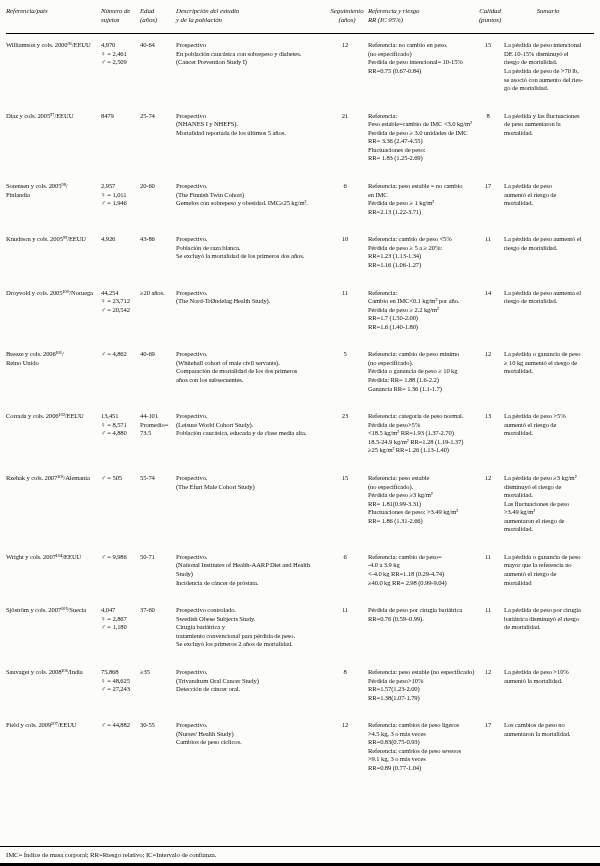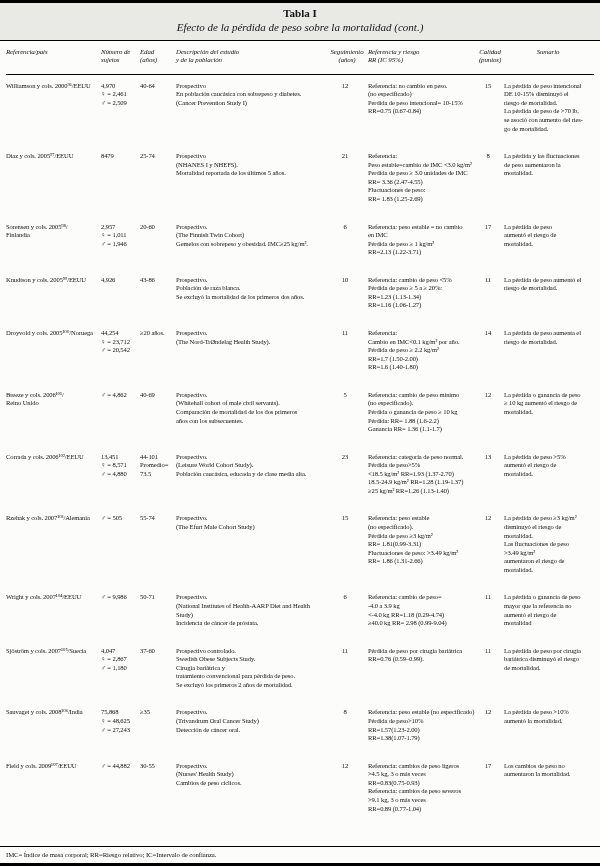--- a/index.html
+++ b/index.html
@@ -36,24 +36,20 @@
     border-top:1px solid #000; font-size:6.8px; padding:4px 6px 5px 6px;
     letter-spacing:-0.1px;
   }
   .bottombar { height:3px; background:#000; }
 </style>
 </head>
 <body>
 
 <div class="page">
 
-  <div class="titleband">
-    <div class="title">Tabla I</div>
-    <div class="subtitle">Efecto de la pérdida de peso sobre la mortalidad (cont.)</div>
-  </div>
 
   <div class="tablewrap">
     <table class="results">
       <colgroup>
         <col class="c-ref">
           <col class="c-num">
           <col class="c-age">
           <col class="c-desc">
         <col class="c-fol">
           <col class="c-risk">

